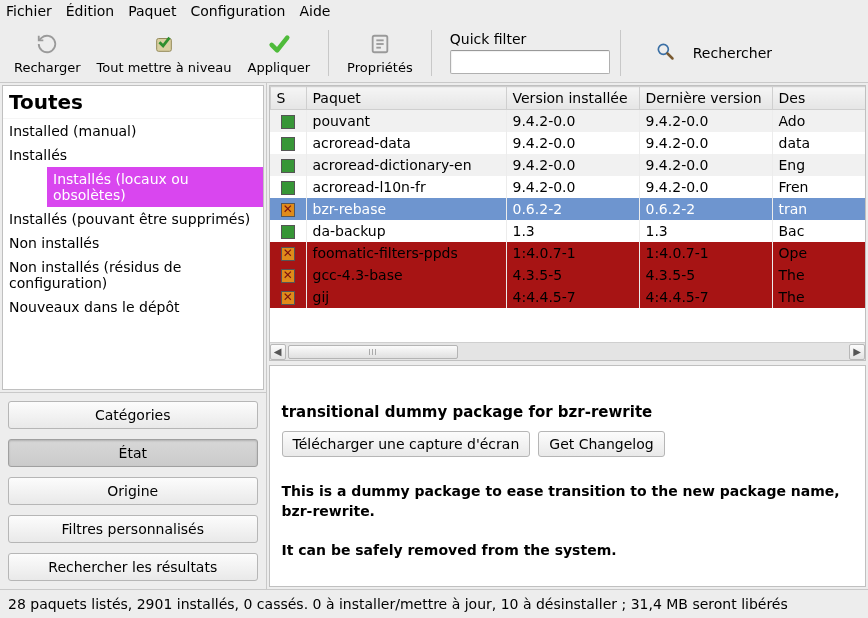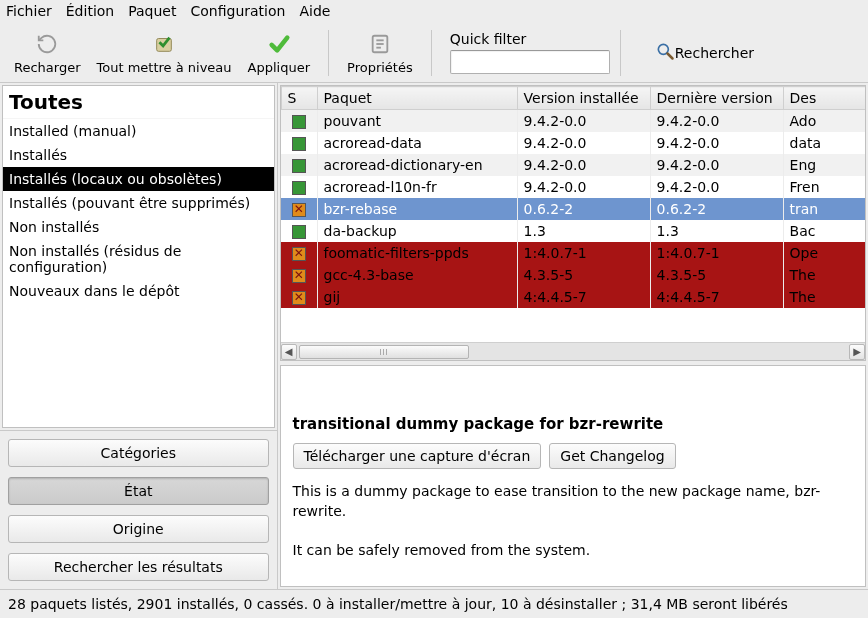--- a/index.html
+++ b/index.html
@@ -57,21 +57,21 @@
     height: 24px;
     background: #fff;
     border: 1px solid #b0b0b0;
     border-top-color:#999;
     border-radius:2px;
     box-shadow: inset 1px 1px 1px rgba(0,0,0,0.06);
     padding: 2px 4px;
     font-size:13px;
   }
   .searchbtn {
-    display: flex; align-items:center; gap:0;
+    display: flex; align-items:center; gap:18px;
     margin-left: 24px;
     font-size: 14px;
   }
   .searchbtn .sicon { font-size:18px; }
   
   .main-split {
     display: flex;
     flex: 1 1 auto;
     min-height:0;
   }
@@ -102,22 +102,23 @@
     padding: 4px 6px;
     font-size:20px;
     border-bottom:1px solid #f5f5f5;
   }
   .catlist .cat-item {
     padding: 4px 6px;
     font-size:14px;
     cursor:pointer;
   }
   .catlist .cat-item.selected {
-    background:#000000;
+    background:#d946ef;
     color:#fff;
+    margin-left:44px;
   }
   
   .leftbtns {
     display:flex;
     flex-direction:column;
     gap:10px;
     padding:8px;
     border-top:1px solid #c9c9c9;
   }
   .pillbtn {
@@ -246,24 +247,24 @@
     border:1px solid #c0c0c0;
     margin:2px;
     background:#fff;
     padding:8px 12px;
     display:flex;
     flex-direction:column;
     overflow:hidden;
     justify-content:flex-end;
   }
   .details .title { font-weight:bold; font-size:15px; margin-bottom:10px; }
-  .details .mini-btns { display:flex; gap:8px; margin-bottom:12px; }
+  .details .mini-btns { display:flex; gap:8px; margin-bottom:24px; }
   .details .mini-btns .pillbtn { height:26px; padding:0 10px; font-size:14px; width:auto; }
   .details .body { font-size:14px; line-height:1.45; }
-  .details .body p { margin: 0 0 18px 0;}
+  .details .body p { margin: 0 0 18px 0; font-weight: bold;}
   
   .statusbar {
     border-top:1px solid #c9c9c9;
     padding: 6px 8px;
     font-size:14px;
     background:#ededed;
   }
 </style>
 </head>
 <body>
@@ -344,20 +345,21 @@
           <div class="cat-item">Installés (pouvant être supprimés)</div>
           <div class="cat-item">Non installés</div>
           <div class="cat-item">Non installés (résidus de configuration)</div>
           <div class="cat-item">Nouveaux dans le dépôt</div>
         </div>
     </div>
     <div class="leftbtns">
       <div class="pillbtn">Catégories</div>
       <div class="pillbtn active">État</div>
       <div class="pillbtn">Origine</div>
+      <div class="pillbtn">Filtres personnalisés</div>
       <div class="pillbtn">Rechercher les résultats</div>
     </div>
   </div>
 
   <div class="right-pane">
     <div class="pkg-scroll">
       <div class="pkg-viewport">
         <table class="pkg">
           <colgroup>
             <col class="col-s">

